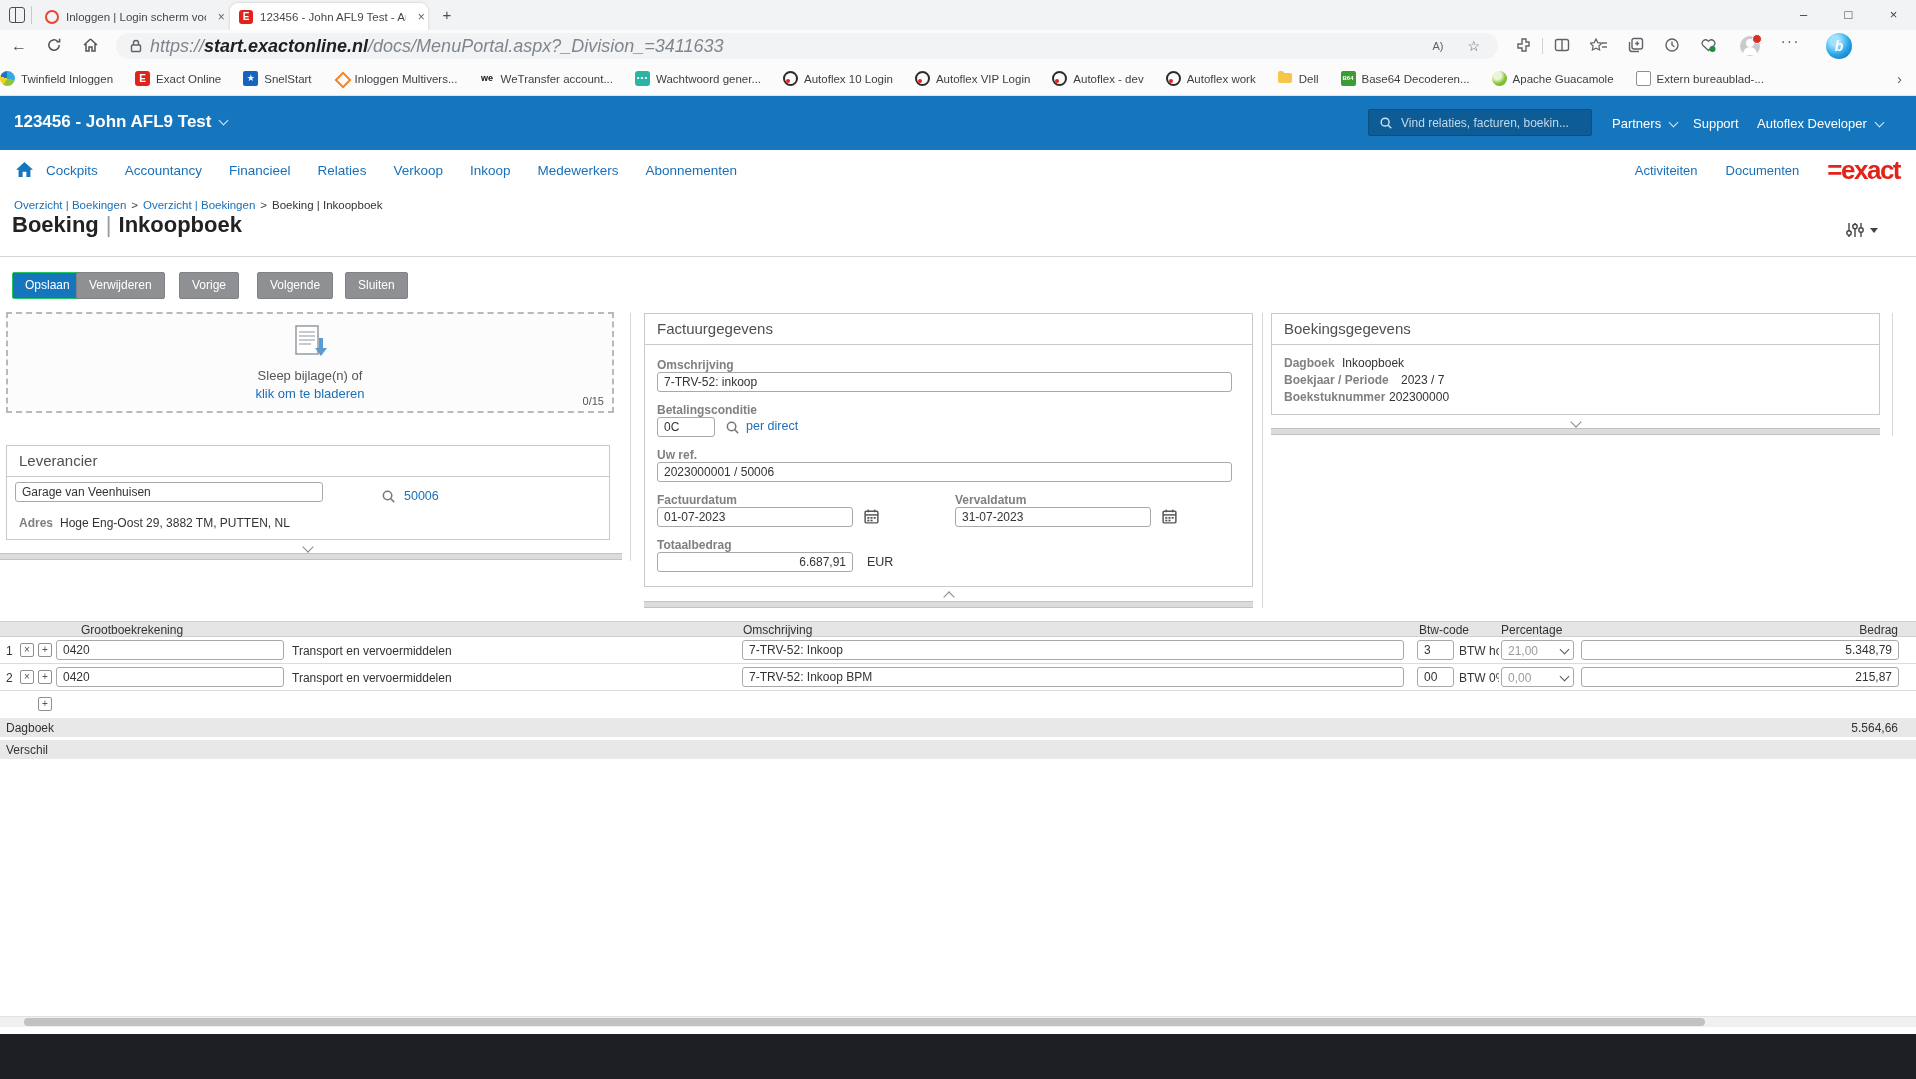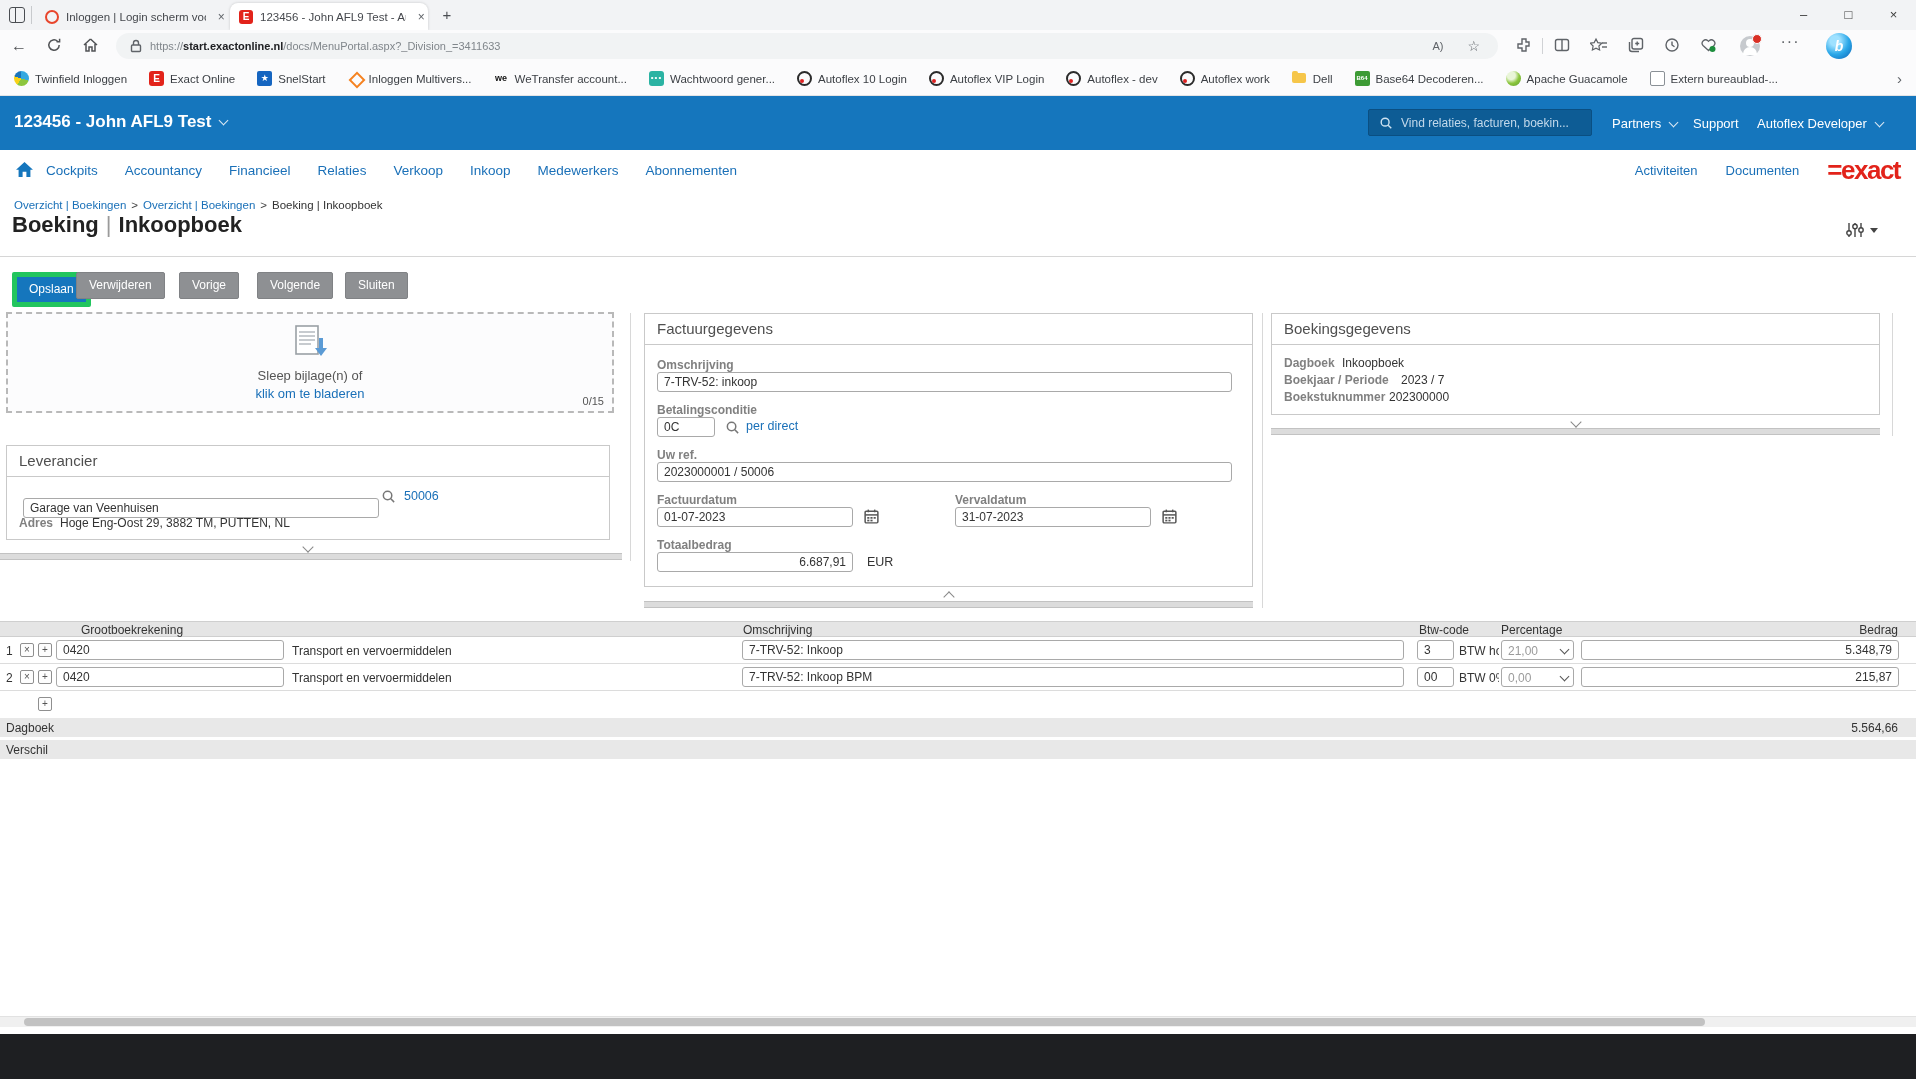--- a/index.html
+++ b/index.html
@@ -9,25 +9,25 @@
   .tabstrip{position:absolute;left:0;top:0;width:1916px;height:30px;background:#f2f3f5;}
   .tab{position:absolute;top:3px;height:27px;display:flex;align-items:center;font-size:11.5px;color:#45484d;}
   .tab .title{white-space:nowrap;overflow:hidden;max-width:150px;}
   .tab-active{background:#fff;border-radius:8px 8px 0 0;box-shadow:0 0 3px rgba(0,0,0,.18);}
   .tabclose{margin-left:8px;color:#5f6368;font-size:12px;width:16px;height:16px;line-height:16px;text-align:center;border-radius:3px;}
   .favic{width:14px;height:14px;margin:0 7px 0 9px;flex:0 0 auto;}
   .winctl{position:absolute;top:0;width:45px;height:30px;text-align:center;line-height:30px;font-size:13px;color:#3c3c3c;}
   .toolbar{position:absolute;left:0;top:30px;width:1916px;height:32px;background:#fbfbfc;}
   .navico{position:absolute;top:7px;width:18px;height:18px;color:#515356;font-size:15px;line-height:18px;text-align:center;}
   .urlpill{position:absolute;left:116px;top:3px;width:1382px;height:26px;background:#f1f3f4;border-radius:13px;display:flex;align-items:center;}
-  .urltext{font-size:11px;color:#80868b;white-space:nowrap;}
+  .urltext{font-size:18px;color:#80868b;white-space:nowrap;font-style:italic;}
   .urltext b{color:#202124;font-weight:700;}
   .pillico{margin-left:14px;color:#5f6368;font-size:12px;}
   .tbico{position:absolute;top:7px;width:20px;height:18px;color:#5f6368;text-align:center;}
-  .bookbar{position:absolute;left:0;top:62px;width:1916px;height:34px;background:#fbfbfc;border-bottom:1px solid #e3e4e6;display:flex;align-items:center;padding-left:14px;box-sizing:border-box;}
+  .bookbar{position:absolute;left:0;top:62px;width:1916px;height:34px;background:#fbfbfc;border-bottom:1px solid #e3e4e6;display:flex;align-items:center;padding-left:0;box-sizing:border-box;}
   .bm{display:flex;align-items:center;margin-right:22px;font-size:11.5px;color:#3b3f44;white-space:nowrap;}
   .bm .bi{width:15px;height:15px;margin-right:6px;flex:0 0 auto;}
   
   .bi-twin{border-radius:50%;background:conic-gradient(#36a9e1 0 30%,#8cc63e 30% 60%,#f7d117 60% 80%,#1b75bc 80% 100%);}
   .bi-exact{border-radius:3px;background:#e2231a;color:#fff;font-size:10px;font-weight:700;text-align:center;line-height:15px;}
   .bi-snel{border-radius:2px;background:#1565c0;color:#fff;font-size:9px;text-align:center;line-height:15px;}
   .bi-mult{background:transparent;position:relative;}
   .bi-mult::before{content:"";position:absolute;left:3px;top:3px;width:8px;height:8px;border:2px solid #f58220;transform:rotate(45deg);}
   .bi-we{font-weight:800;font-size:9px;color:#111;line-height:15px;text-align:center;}
   .bi-wacht{border-radius:3px;background:#2bb3a3;color:#fff;font-size:8px;letter-spacing:1px;text-align:center;line-height:13px;}
@@ -55,21 +55,21 @@
   .mright .lnk{font-size:13px;color:#1a70b8;}
   .exlogo{font-size:26px;font-weight:800;color:#e2231a;letter-spacing:-1.5px;line-height:26px;}
   .crumb{position:absolute;left:14px;top:199px;font-size:11.5px;color:#333;}
   .crumb a{color:#1a70b8;text-decoration:none;}
   .crumb .sep{margin:0 5px;color:#444;}
   .ptitle{position:absolute;left:12px;top:212px;font-size:22px;font-weight:700;color:#222;}
   .ptitle .psep{color:#9a9a9a;font-weight:400;margin:0 7px;}
   .hr1{position:absolute;left:0;top:256px;width:1916px;height:1px;background:#d6d6d6;}
   
   .abtn{position:absolute;top:272px;height:25px;line-height:25px;padding:0 12px;font-size:12px;color:#fff;border-radius:2px;text-align:center;}
-  .abtn-blue{background:#1576bd;border:5px solid #22c55e;}
+  .abtn-blue{background:#1576bd;border:1px solid #22c55e;}
   .abtn-gray{background:#8e9093;border:1px solid #808285;}
   
   .dropzone{position:absolute;left:6px;top:312px;width:604px;height:97px;border:2px dashed #b9b9b9;background:#fcfcfd;display:flex;flex-direction:column;align-items:center;}
   .dz1{font-size:13px;color:#555;margin-top:8px;}
   .dz2{font-size:13px;color:#1a70b8;margin-top:3px;}
   .dzcount{position:absolute;right:8px;bottom:4px;font-size:11px;color:#555;}
   
   .panel{position:absolute;background:#fff;border:1px solid #c9c9c9;box-sizing:border-box;}
   .phead{height:30px;line-height:30px;border-bottom:1px solid #c9c9c9;font-size:15px;color:#4f4f4f;padding-left:12px;}
   .lbl{font-size:12px;font-weight:700;color:#808080;}
@@ -343,21 +343,21 @@
         <path d="M22 24 L34 24 L28 32 Z" fill="#5b9bd5"></path>
     </svg>
   </div>
   <div class="dz1">Sleep bijlage(n) of</div>
   <div class="dz2">klik om te bladeren</div>
   <div class="dzcount">0/15</div>
 </div>
 
 <div class="panel" style="left:6px;top:445px;width:604px;height:95px;">
   <div class="phead">Leverancier</div>
-  <input class="inp" style="left: 8px; top: 52px; width: 356px; margin-left: 8px;" value="Garage van Veenhuisen">
+  <input class="inp" style="left: 8px; top: 36px; width: 308px;" value="Garage van Veenhuisen">
   <span class="abs" style="left:374px;top:43px;">
     <svg width="15" height="15" viewBox="0 0 16 16">
         <circle cx="7" cy="7" r="4.5" fill="none" stroke="#777" stroke-width="1.6"></circle>
         <line x1="10.5" y1="10.5" x2="14" y2="14" stroke="#777" stroke-width="1.6"></line>
       </svg>
   </span>
   <a class="abs lnk" style="left:397px;top:43px;">50006</a>
   <span class="abs lbl" style="left:12px;top:70px;">Adres</span>
   <span class="abs val" style="left:53px;top:70px;">Hoge Eng-Oost 29, 3882 TM, PUTTEN, NL</span>
 </div>

